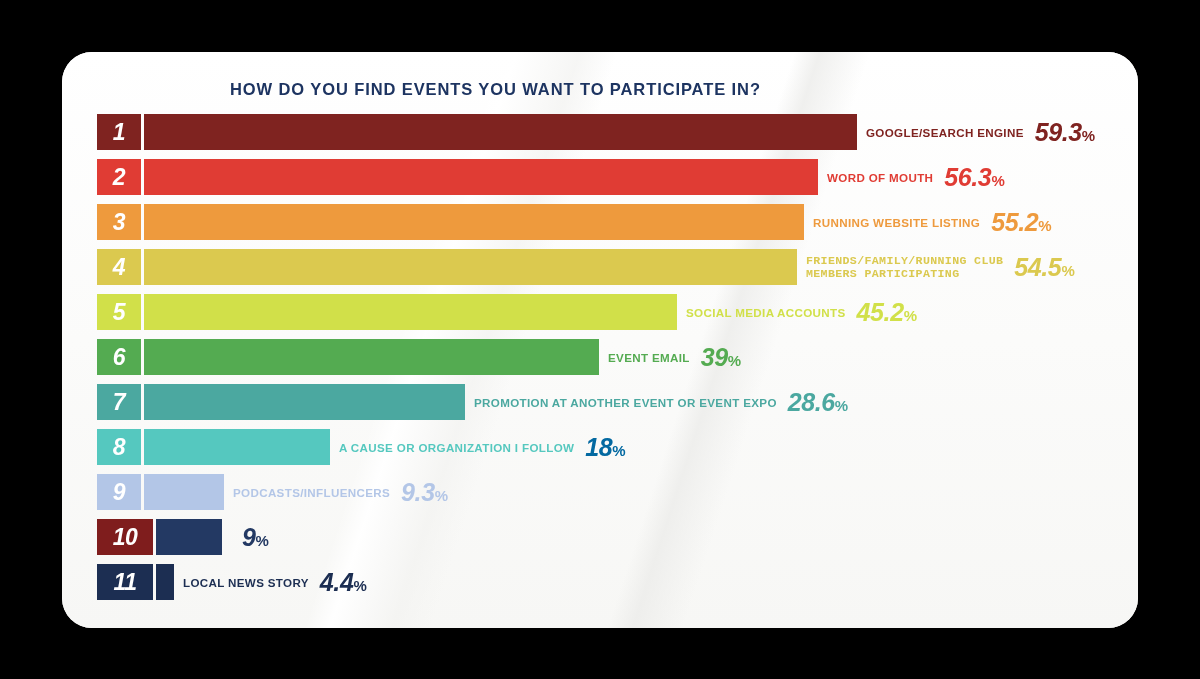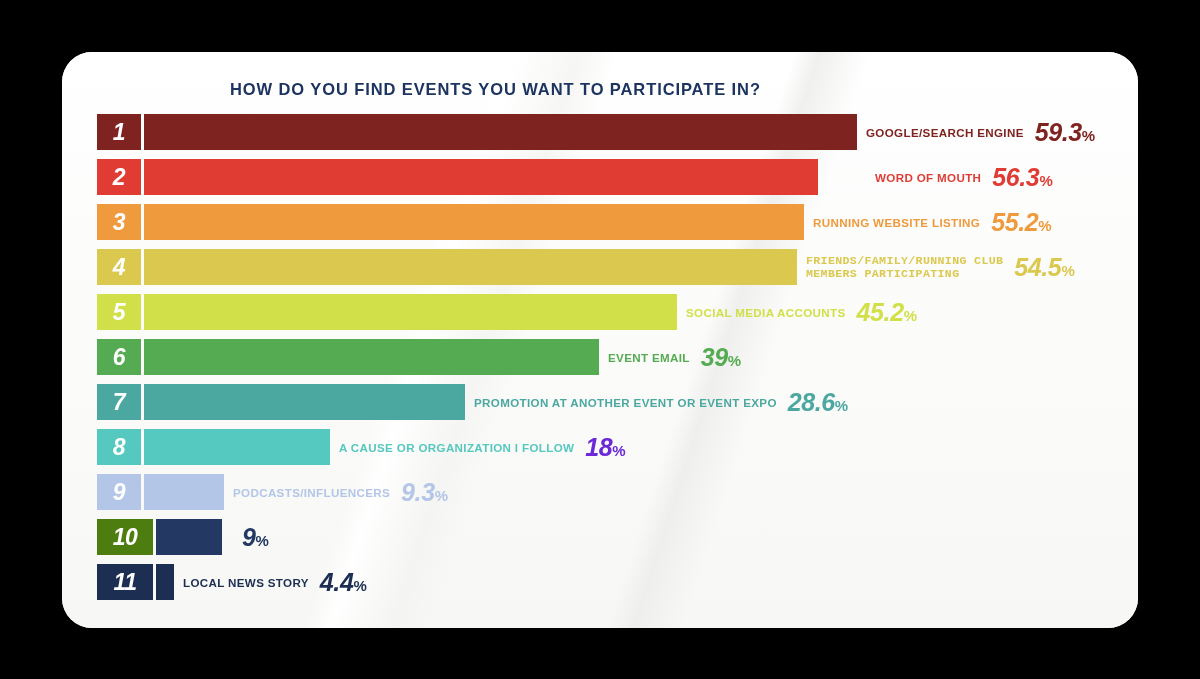--- a/index.html
+++ b/index.html
@@ -129,21 +129,21 @@
           <div class="row-meta">
             <div class="cat" style="color: rgb(127, 35, 32);">GOOGLE/SEARCH ENGINE</div>
             <div class="val" style="color: rgb(127, 35, 32);"><span>59.3</span><span class="pct">%</span></div>
           </div>
         </div>
         <div class="row" style="top: 107px;">
           <div class="rank" style="background: rgb(224, 60, 52);">2</div>
           <div class="gap"></div>
           <div class="bar" style="width: 674px; background: rgb(224, 60, 52);"></div>
           <div class="row-meta">
-            <div class="cat" style="color: rgb(224, 60, 52); margin-left: 48px;">WORD OF MOUTH</div>
+            <div class="cat" style="color: rgb(224, 60, 52);">WORD OF MOUTH</div>
             <div class="val" style="color: rgb(224, 60, 52);"><span>56.3</span><span class="pct">%</span></div>
           </div>
         </div>
         <div class="row" style="top: 152px;">
           <div class="rank" style="background: rgb(238, 154, 61);">3</div>
           <div class="gap"></div>
           <div class="bar" style="width: 660px; background: rgb(238, 154, 61);"></div>
           <div class="row-meta">
             <div class="cat" style="color: rgb(238, 154, 61);">RUNNING WEBSITE LISTING</div>
             <div class="val" style="color: rgb(238, 154, 61);"><span>55.2</span><span class="pct">%</span></div>
@@ -187,34 +187,34 @@
             <div class="cat" style="color: rgb(75, 168, 160);">PROMOTION AT ANOTHER EVENT OR EVENT EXPO</div>
             <div class="val" style="color: rgb(75, 168, 160);"><span>28.6</span><span class="pct">%</span></div>
           </div>
         </div>
         <div class="row" style="top: 377px;">
           <div class="rank" style="background: rgb(85, 200, 191);">8</div>
           <div class="gap"></div>
           <div class="bar" style="width: 186px; background: rgb(85, 200, 191);"></div>
           <div class="row-meta">
             <div class="cat" style="color: rgb(85, 200, 191);">A CAUSE OR ORGANIZATION I FOLLOW</div>
-            <div class="val" style="color: #6d28d9;"><span>18</span><span class="pct">%</span></div>
+            <div class="val" style="color: #0369a1;"><span>18</span><span class="pct">%</span></div>
           </div>
         </div>
         <div class="row" style="top: 422px;">
           <div class="rank" style="background: rgb(179, 198, 231);">9</div>
           <div class="gap"></div>
           <div class="bar" style="width: 80px; background: rgb(179, 198, 231);"></div>
           <div class="row-meta">
             <div class="cat" style="color: rgb(179, 198, 231);">PODCASTS/INFLUENCERS</div>
             <div class="val" style="color: rgb(179, 198, 231);"><span>9.3</span><span class="pct">%</span></div>
           </div>
         </div>
         <div class="row" style="top: 467px;">
-          <div class="rank wide" style="background: #4d7c0f;">10</div>
+          <div class="rank wide" style="background: #7f1d1d;">10</div>
           <div class="gap"></div>
           <div class="bar" style="width: 66px; background: rgb(35, 57, 99);"></div>
           <div class="row-meta">
             <div class="val" style="color: rgb(35, 57, 99);"><span>9</span><span class="pct">%</span></div>
           </div>
         </div>
         <div class="row" style="top: 512px;">
           <div class="rank wide" style="background: rgb(28, 46, 82);">11</div>
           <div class="gap"></div>
           <div class="bar" style="width: 18px; background: rgb(28, 46, 82);"></div>

